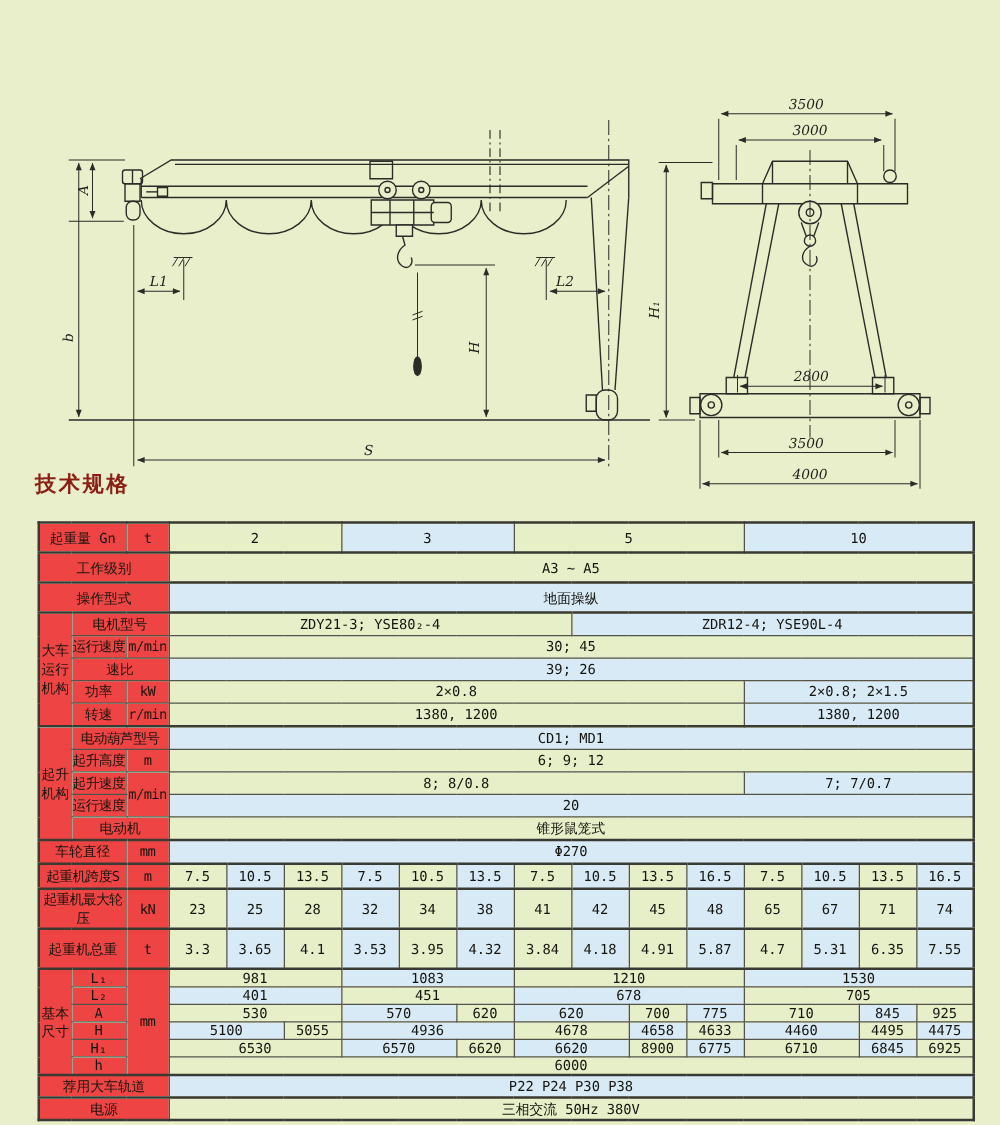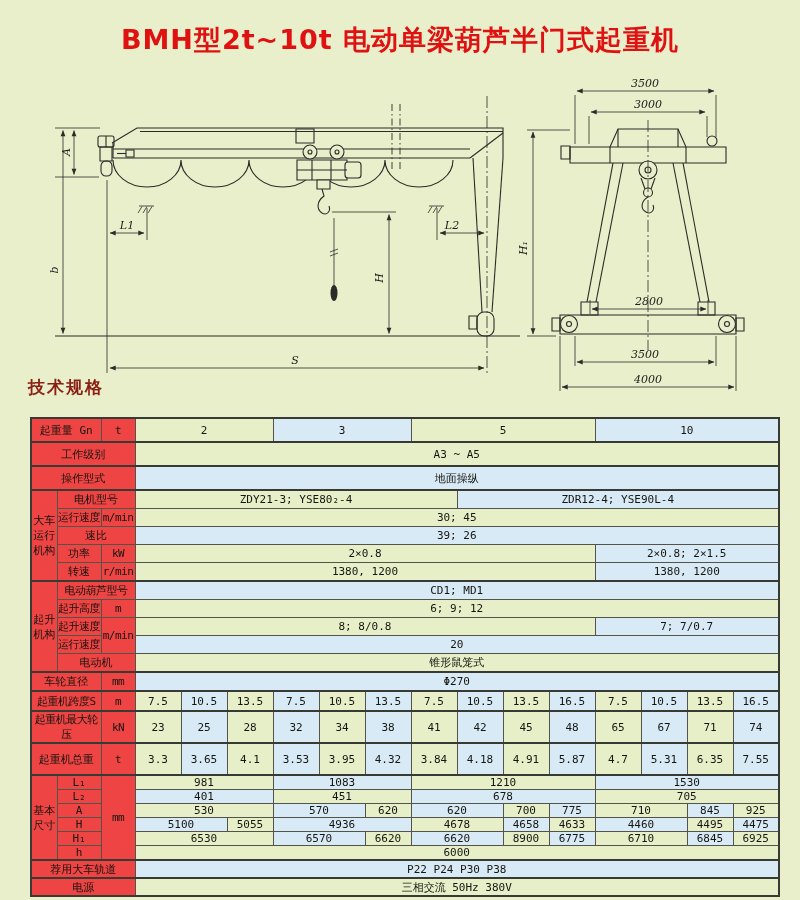--- a/index.html
+++ b/index.html
@@ -35,21 +35,20 @@
   tr.rE td{height:30px;}
   tr.rF td{height:13px;}
   tr.rG td{height:16px;}
   tr.sep td{border-top:2px solid #3a3a35;}
 </style>
 </head>
 <body>
 
 <div id="page">
 
-  <div class="title">BMH型2t~10t 电动单梁葫芦半门式起重机</div>
 
   <svg class="dwg" width="800" height="410" viewBox="0 0 800 410">
     <defs>
       <marker id="ar" viewBox="0 0 10 10" refX="9.5" refY="5" markerWidth="9" markerHeight="6" markerUnits="userSpaceOnUse" orient="auto-start-reverse">
         <path d="M0,1 L10,5 L0,9 Z" fill="#2b2b28"></path>
       </marker>
     </defs>
 
     <g>
 

